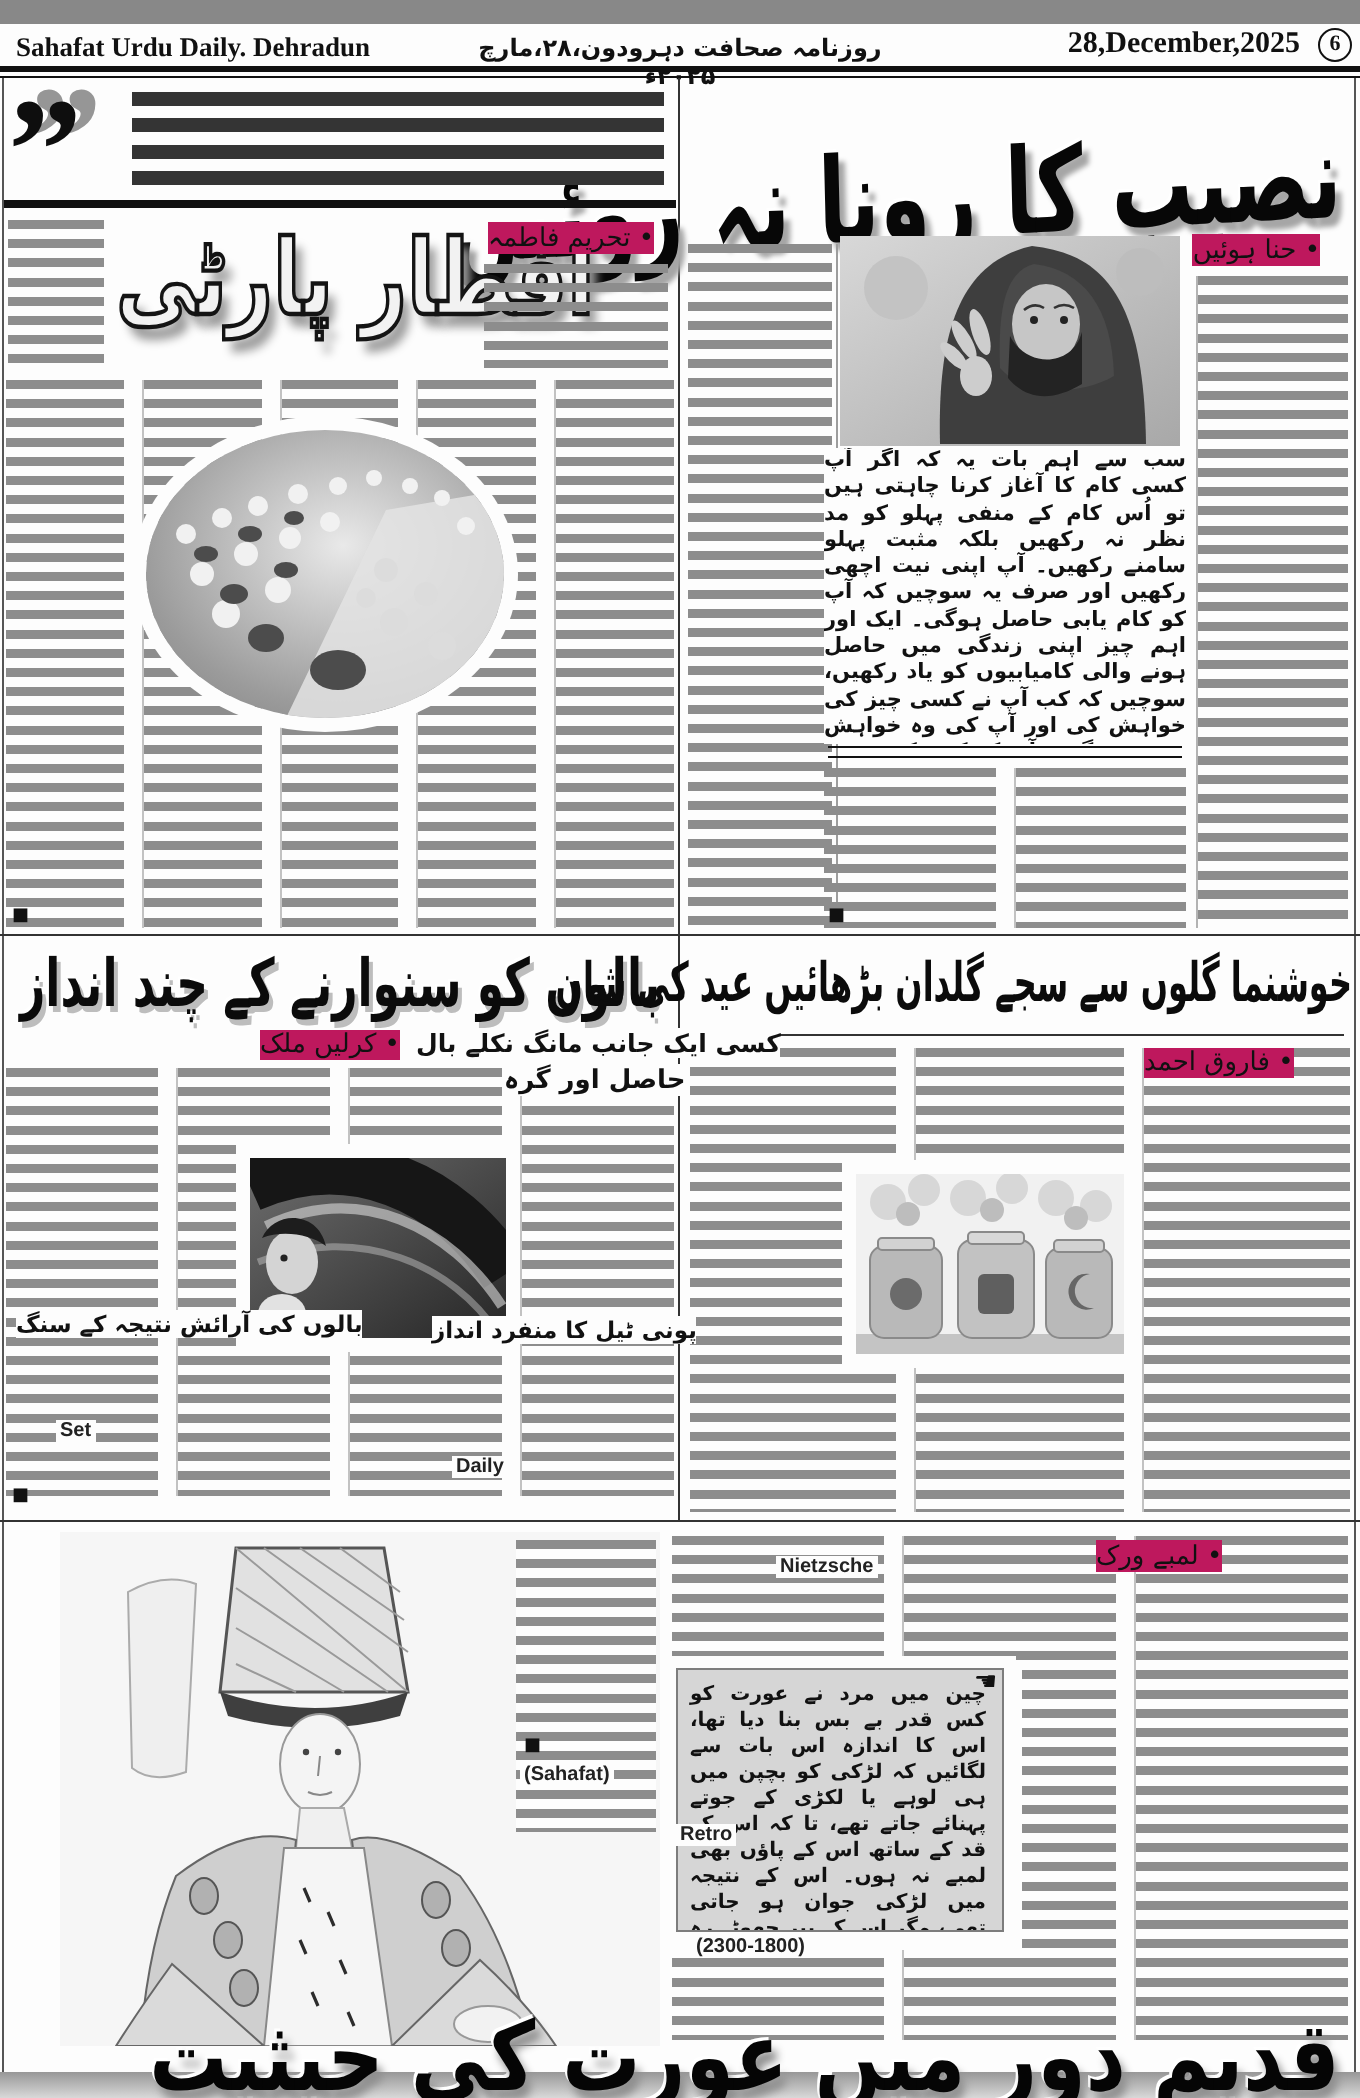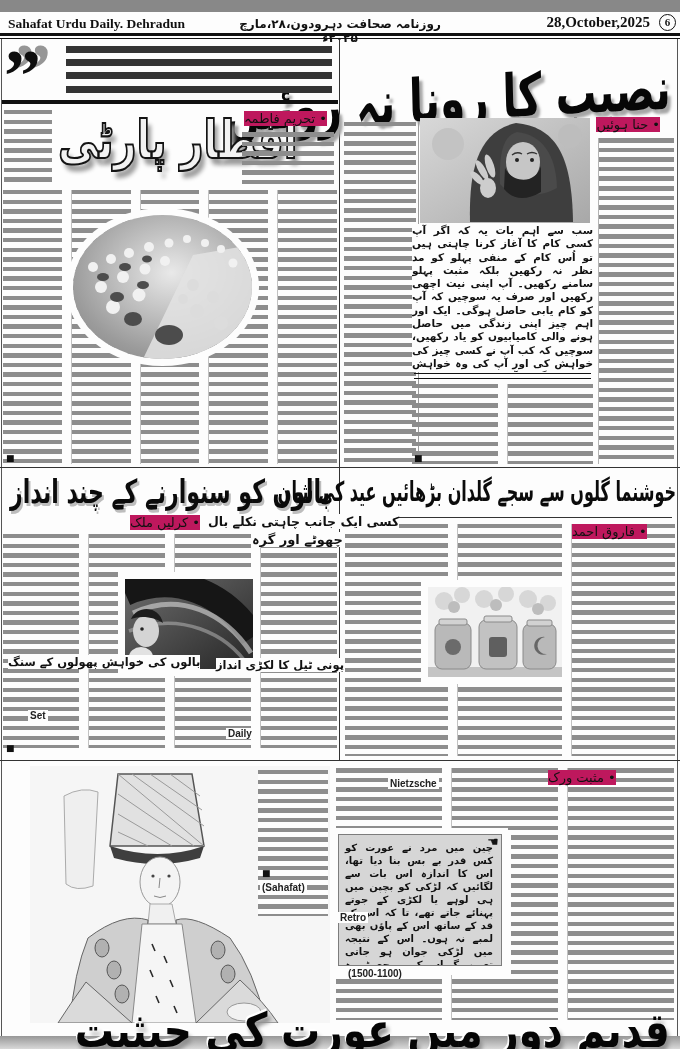--- a/index.html
+++ b/index.html
@@ -47,21 +47,21 @@
   .pgnum{position:absolute;width:17px;height:17px;border:1.6px solid #111;border-radius:50%;
         font:bold 11px/14px "Liberation Serif",serif;text-align:center}
 </style>
 </head>
 <body>
 
 <div class="page">
 
   <span class="abs serif" style="left:8px;top:4px;font-size:13.5px;font-weight:bold">Sahafat  Urdu  Daily.  Dehradun</span>
   <span class="abs urdu" style="left:225px;top:5px;width:230px;text-align:center;font-size:12px;font-weight:bold">روزنامہ صحافت دہرودون،۲۸،مارچ ۲۰۲۵ء</span>
-  <span class="abs serif" style="right:30px;top:2px;font-size:15px;font-weight:bold">28,October,2025</span>
+  <span class="abs serif" style="right:30px;top:2px;font-size:15px;font-weight:bold">28,December,2025</span>
   <span class="pgnum" style="right:4px;top:2px">6</span>
 
   <div class="rule" style="left:0;top:21px;width:680px;height:3px"></div>
   <div class="rule" style="left:0;top:26px;width:680px;height:1px"></div>
 
   <div class="vrule" style="left:1px;top:27px;height:1018px;background:#555"></div>
   <div class="vrule" style="left:677px;top:27px;height:1018px;background:#555"></div>
   <div class="vrule" style="left:339px;top:27px;height:721px;background:#333"></div>
   <div class="rule" style="left:0;top:455px;width:680px;height:1px;background:#333"></div>
   <div class="rule" style="left:0;top:748px;width:680px;height:1px;background:#333"></div>
@@ -174,33 +174,33 @@
           <circle cx="140" cy="82" r="6"></circle>
         <circle cx="124" cy="96" r="7"></circle>
           <circle cx="148" cy="108" r="7"></circle>
           <circle cx="110" cy="84" r="5"></circle>
         </g>
     </svg>
   </div>
   <span class="endmark" style="left:6px;top:441px">■</span>
 
   <div class="hl-hair urdu" style="left:2px;top:461px">بالوں کو سنوارنے کے چند انداز</div>
-  <span class="subhead urdu" style="left:208px;top:502px;font-size:12.5px">کسی ایک جانب چاہتی نکلے بال</span>
+  <span class="subhead urdu" style="left:208px;top:502px;font-size:12.5px">کسی ایک جانب مانگ نکلے بال</span>
   <span class="abs urdu byline" style="left:130px;top:503px">• کرلیں ملک</span>
 
   <div class="cols" style="left:3px;top:522px;width:334px;height:214px">
     <div class="col sim"></div>
     <div class="col sim"></div>
     <div class="col sim"></div>
     <div class="col sim"></div>
   </div>
 
-  <span class="subhead urdu" style="left:252px;top:520px;font-size:13px">چھوٹے اور گرہ</span>
-  <span class="subhead urdu" style="left:8px;top:643px;font-size:11.5px">بالوں کی خواہش پھولوں کے سنگ</span>
-  <span class="subhead urdu" style="left:216px;top:646px;font-size:11.5px">پونی ٹیل کا لکڑی انداز</span>
+  <span class="subhead urdu" style="left:252px;top:520px;font-size:13px">حاصل اور گرہ</span>
+  <span class="subhead urdu" style="left:8px;top:643px;font-size:11.5px">بالوں کی آرائش نتیجہ کے سنگ</span>
+  <span class="subhead urdu" style="left:216px;top:646px;font-size:11.5px">پونی ٹیل کا منفرد انداز</span>
   <span class="chip" style="left:28px;top:698px">Set</span>
   <span class="chip" style="left:226px;top:716px">Daily</span>
 
   <div class="abs ring" style="left:125px;top:567px;width:128px;height:90px;overflow:hidden">
     <svg width="128" height="90" viewBox="0 0 128 90">
       <defs>
           <linearGradient id="hg" x1="0" y1="0" x2="1" y2="1">
         <stop offset="0" stop-color="#6e6e6e"></stop>
             <stop offset="1" stop-color="#262626"></stop>
           </linearGradient>
@@ -291,36 +291,36 @@
       <path d="M210,214 Q234,236 248,257 L166,257 Z" fill="#dadada" stroke="#666"></path>
       <ellipse cx="214" cy="246" rx="17" ry="9" fill="#f2f2f2" stroke="#999"></ellipse>
     </svg>
   </div>
 
   <div class="abs sim" style="left:258px;top:758px;width:70px;height:146px;background-color:#fdfdfd;z-index:2;
        background-image:repeating-linear-gradient(to bottom,#8d8d8d 0 4.5px,transparent 4.5px 9.6px)"></div>
   <span class="chip" style="left:260px;top:870px">(Sahafat)</span>
   <span class="endmark" style="left:262px;top:856px">■</span>
 
-  <span class="abs urdu byline" style="left:548px;top:758px">• مثبت ورک</span>
+  <span class="abs urdu byline" style="left:548px;top:758px">• لمبے ورک</span>
 
   <div class="cols" style="left:336px;top:756px;width:338px;height:252px">
     <div class="col sim"></div>
     <div class="col sim"></div>
     <div class="col sim"></div>
   </div>
 
   <div class="pullbox urdu" style="left:338px;top:822px;width:164px;height:132px">
     <span class="abs" style="right:2px;top:0;font-size:13px;transform:scaleX(-1)">☛</span>
     <span>چین میں مرد نے عورت کو کس قدر بے بس بنا دیا تھا، اس کا اندازہ اس بات سے لگائیں کہ لڑکی کو بچپن میں ہی لوہے یا لکڑی کے جوتے پہنائے جاتے تھے، تا کہ اس کے قد کے ساتھ اس کے پاؤں بھی لمبے نہ ہوں۔ اس کے نتیجہ میں لڑکی جوان ہو جاتی تھی، مگر اس کے پیر چھوٹے رہ جاتے تھے۔</span>
   </div>
 
   <span class="chip" style="left:388px;top:766px">Nietzsche</span>
   <span class="chip" style="left:338px;top:900px">Retro</span>
-  <span class="chip" style="left:346px;top:956px">(1500-1100)</span>
+  <span class="chip" style="left:346px;top:956px">(2300-1800)</span>
 
   <div class="hl-qadeem urdu" style="right:10px;top:990px">قدیم دور میں عورت کی حیثیت</div>
 
   <div class="abs" style="left:0;top:1024px;width:680px;height:17px;
        background:linear-gradient(to bottom,#979797,#ededed)"></div>
   <div class="rule" style="left:0;top:1041px;width:680px;height:3px"></div>
   <div class="rule" style="left:0;top:1046px;width:680px;height:1px"></div>
 
 </div>
 

